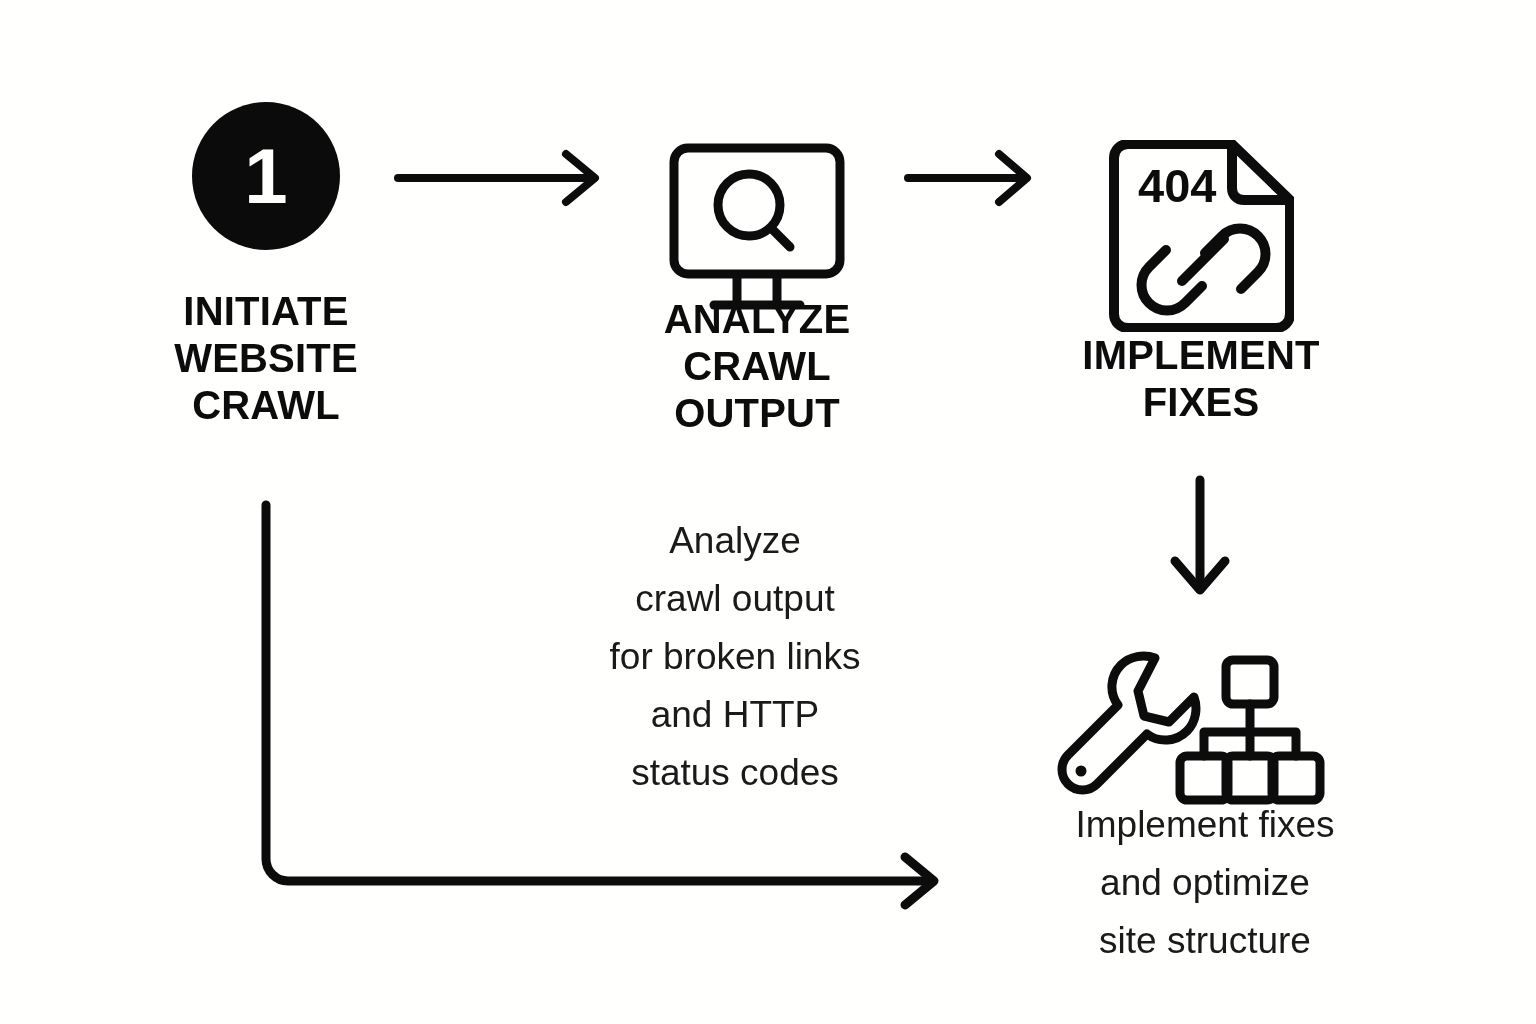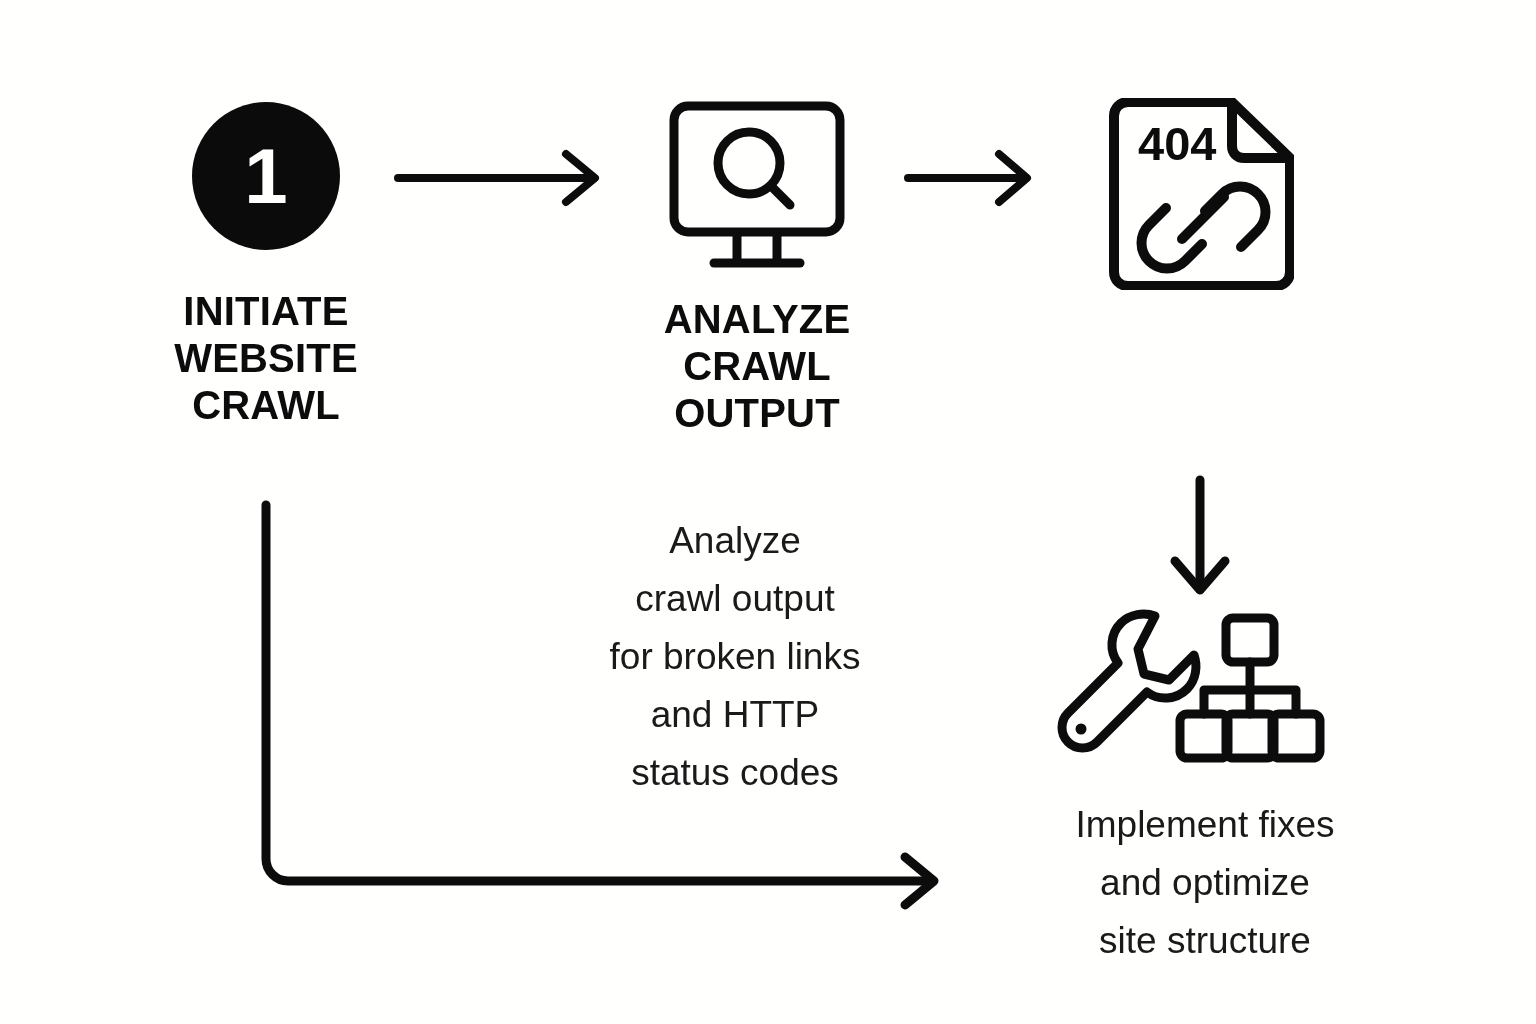--- a/index.html
+++ b/index.html
@@ -30,20 +30,21 @@
   .step-badge-number {
     color: #fffffe;
     font-weight: 700;
     line-height: 1;
     letter-spacing: 0;
   }
 
   
   .icon-box {
     position: absolute;
+    margin-top: 42px;
   }
   .icon-box svg {
     display: block;
     width: 100%;
     height: 100%;
   }
 
   
   .step-title {
     position: absolute;
@@ -135,20 +136,22 @@
       <text x="32" y="62" font-family="Liberation Sans, sans-serif" font-size="47" font-weight="700" fill="#0c0c0c">404</text>
 
       <g stroke="#0c0c0c" stroke-width="10" stroke-linecap="round" fill="none">
         <path d="M99 113 L 116 96 C126 86 142 86 152 96 C162 106 162 122 152 132 L 135 149"></path>
         <path d="M96 146 L 79 163 C69 173 53 173 43 163 C33 153 33 137 43 127 L 60 110"></path>
         <path d="M76 141 L 118 99"></path>
       </g>
     </svg>
   </div>
 
+  <div class="step-title" style="left:1015px; top:332px; width:372px;">IMPLEMENT
+FIXES</div>
 
   <div class="connector" style="left:1165px; top:476px; width:70px; height:122px;">
     <svg viewBox="0 0 70 122" fill="none" xmlns="http://www.w3.org/2000/svg">
       <path d="M35 4 V 112" stroke="#0c0c0c" stroke-width="9" stroke-linecap="round"></path>
       <path d="M10 85 L 35 114 L 60 85" stroke="#0c0c0c" stroke-width="9" stroke-linecap="round" stroke-linejoin="round" fill="none"></path>
     </svg>
   </div>
 
   <div class="icon-box" style="left:1048px; top:608px; width:284px; height:160px;">
     <svg viewBox="0 0 284 160" fill="none" xmlns="http://www.w3.org/2000/svg">

